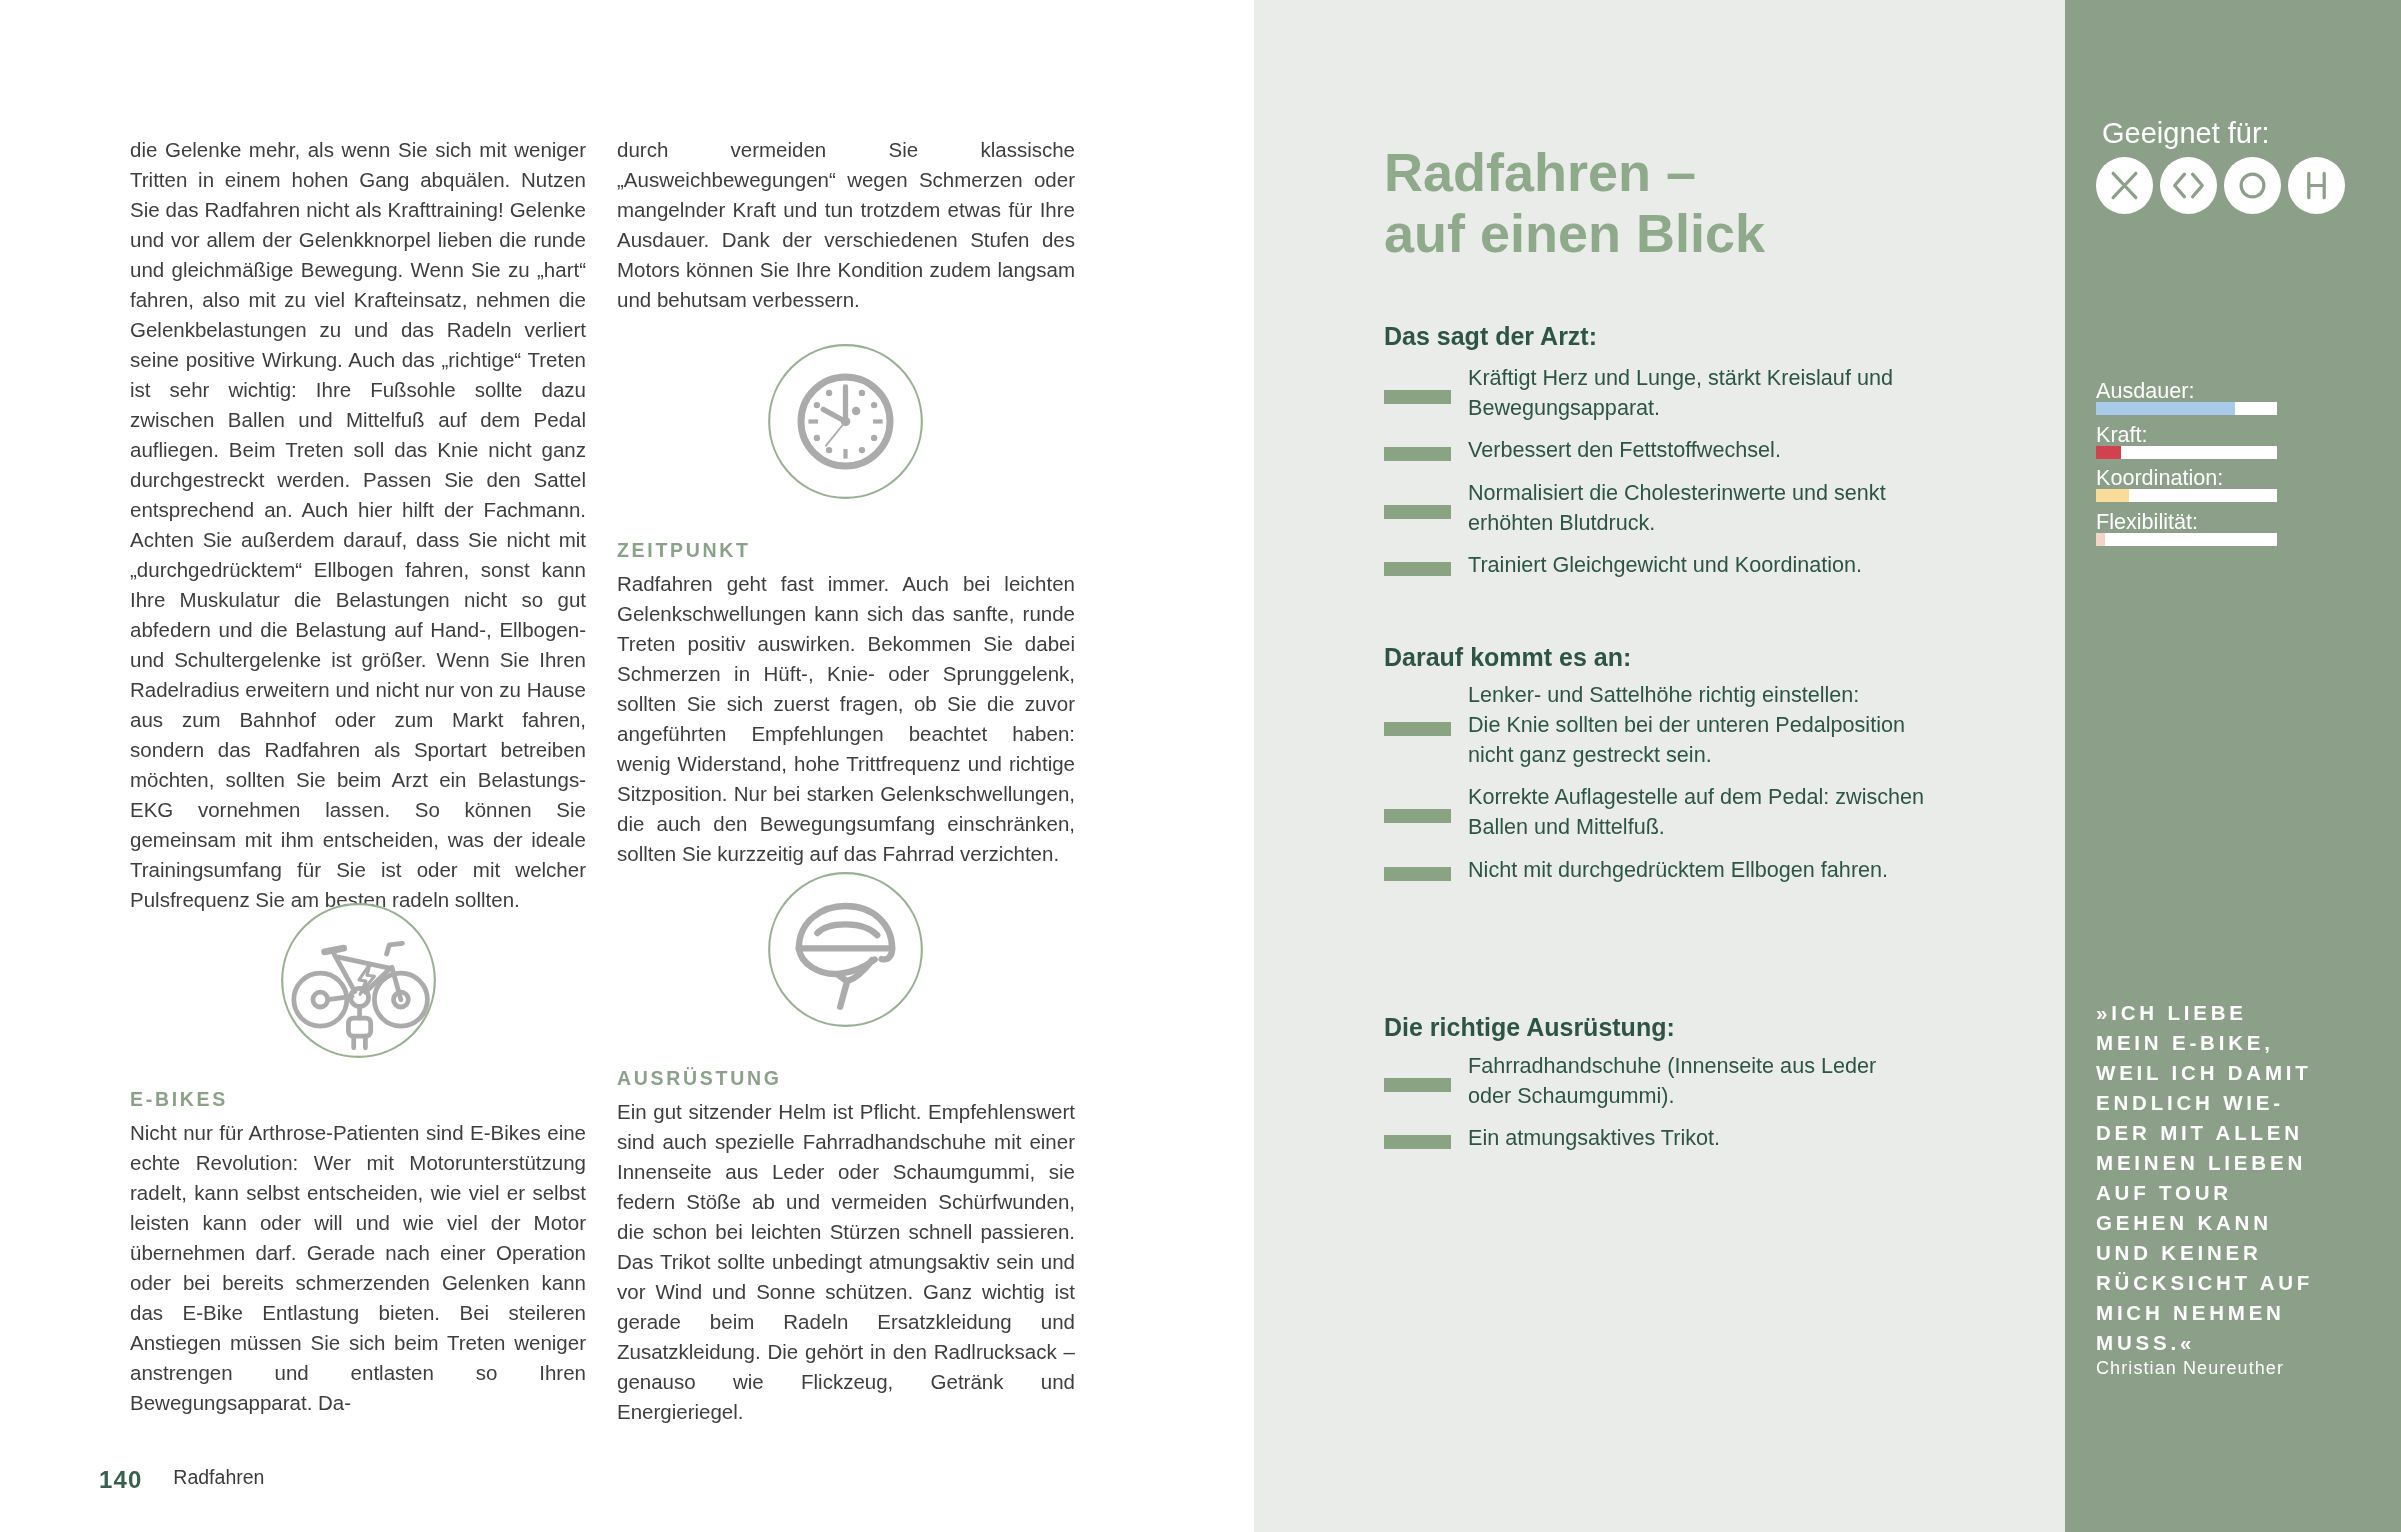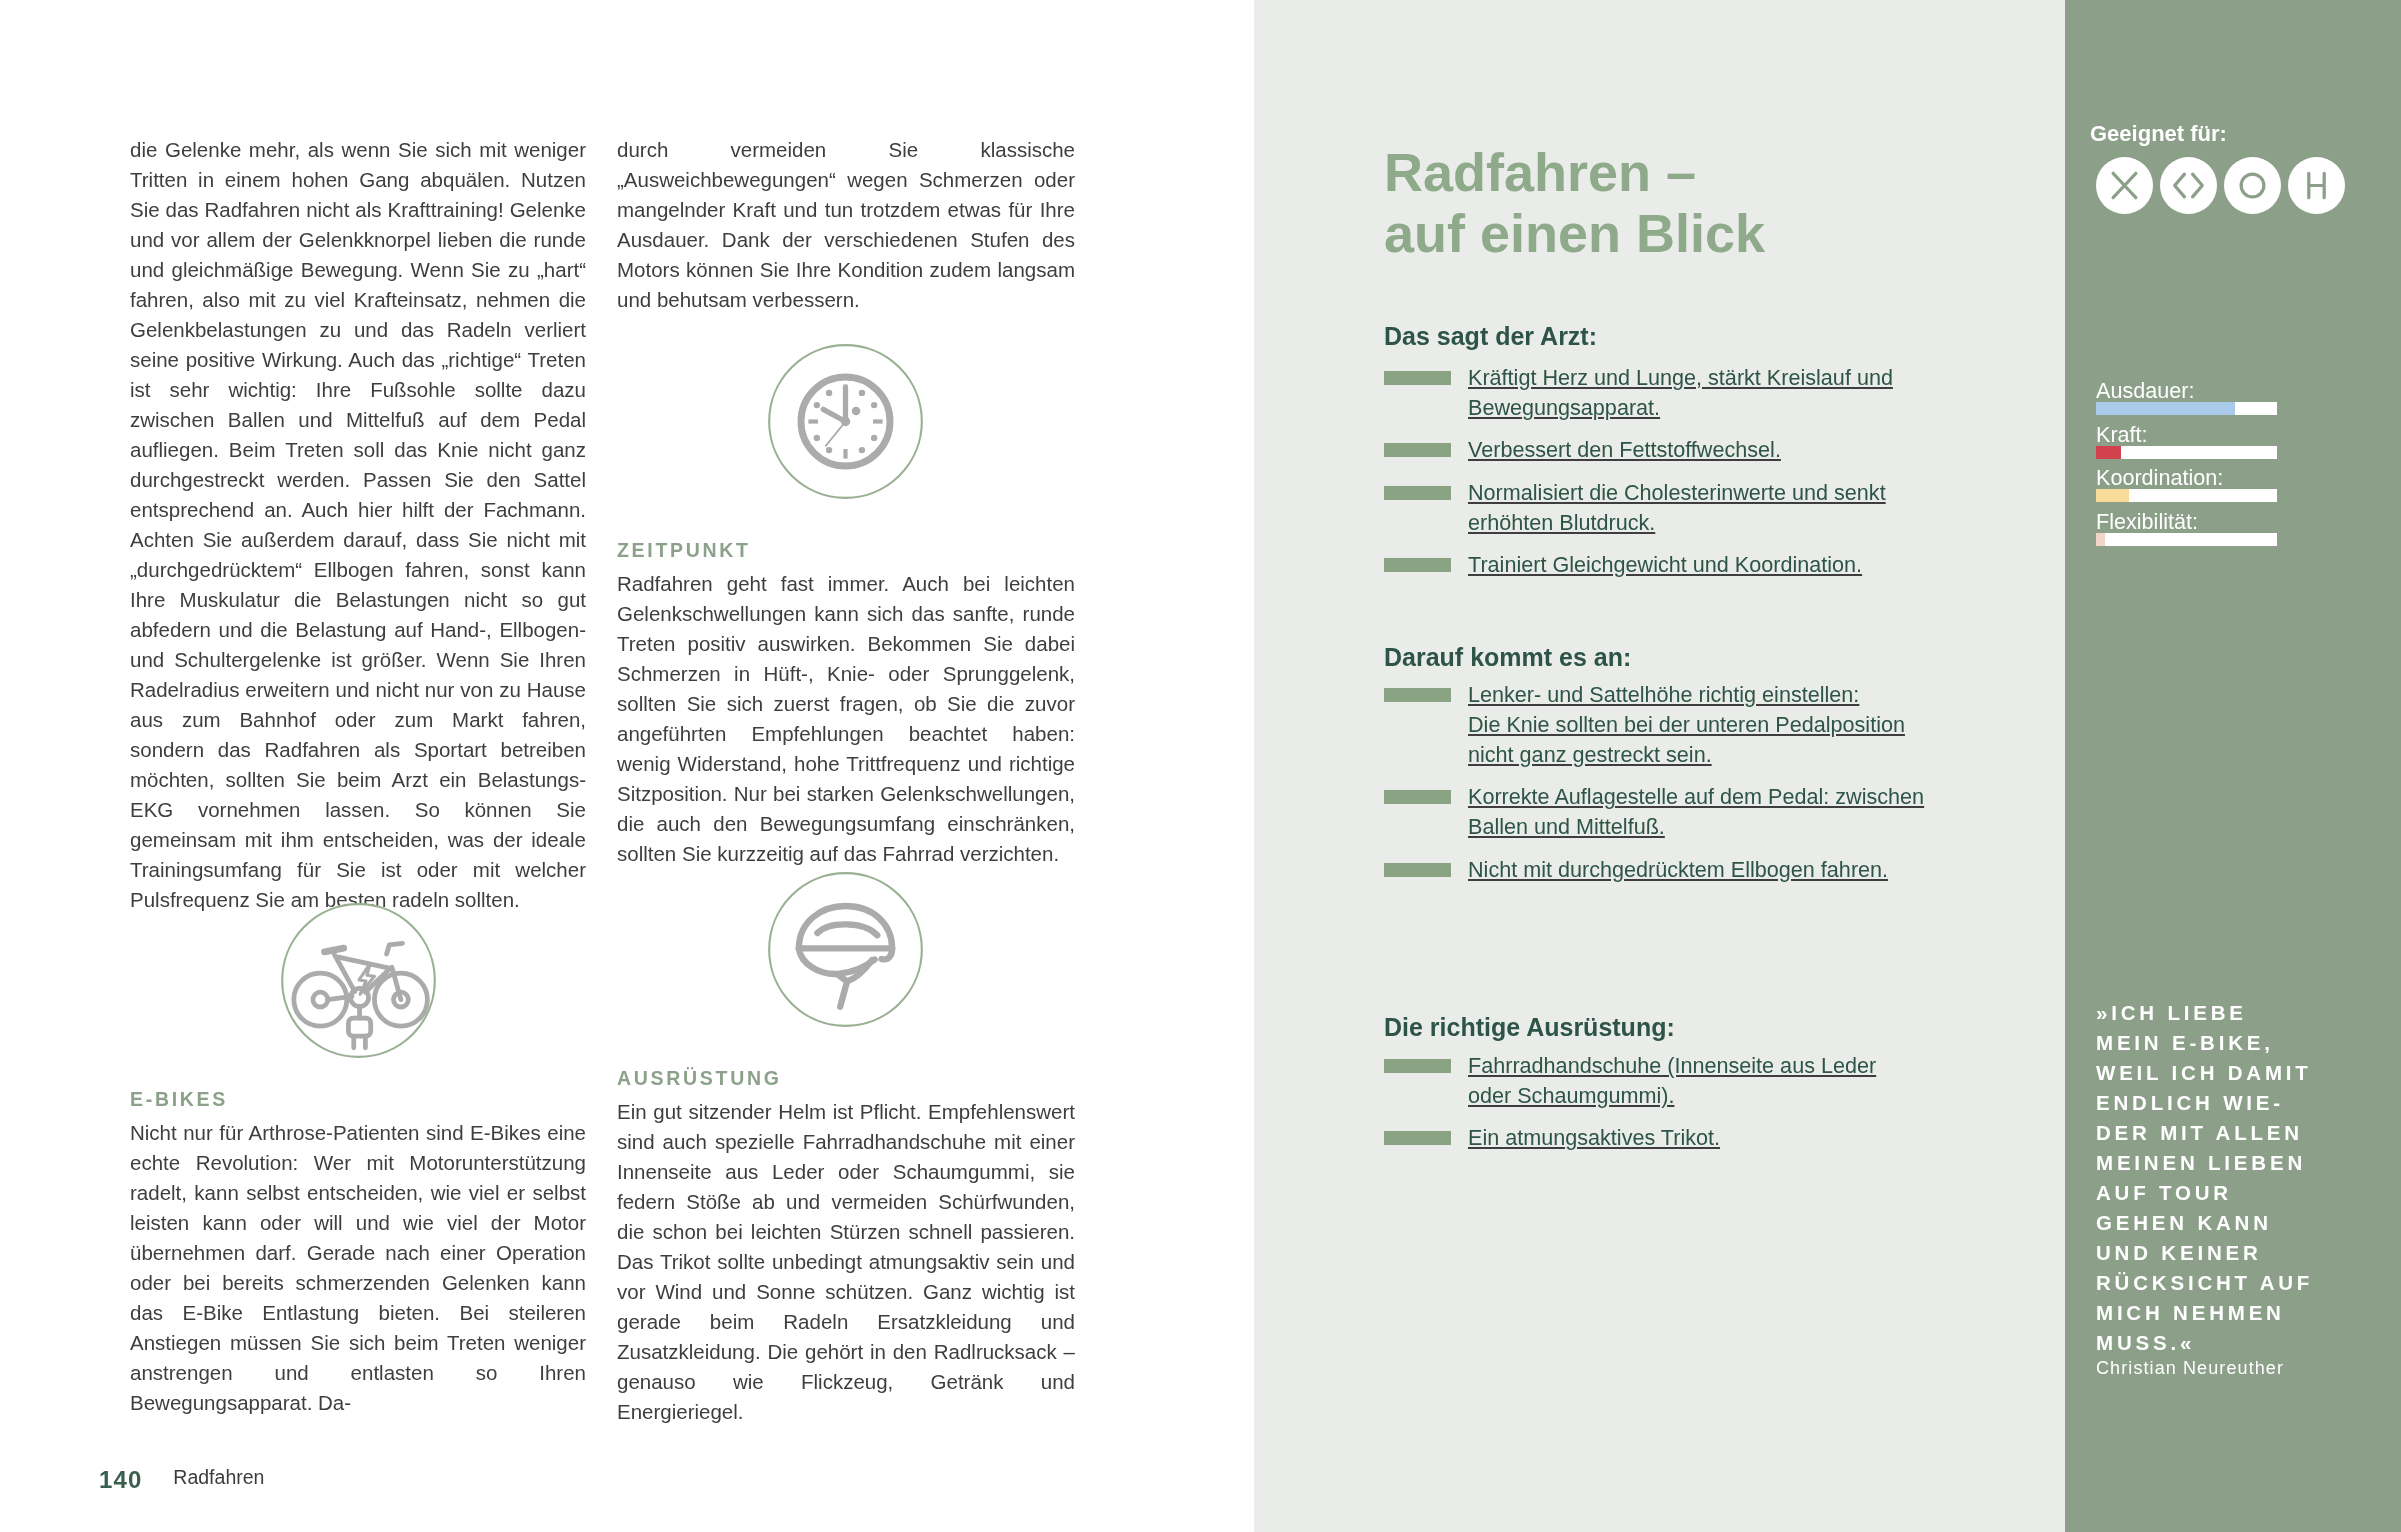--- a/index.html
+++ b/index.html
@@ -19,27 +19,27 @@
   .footer{position:absolute;left:99px;top:1466px;display:flex;align-items:flex-start;gap:31px;}
   .page-num{font-size:24px;font-weight:bold;color:#39604e;letter-spacing:1.1px;}
   .chapter{font-size:19.5px;color:#3c3c3c;}
 
   
   .page-right{position:absolute;left:1254px;top:0;width:867px;height:1533px;background:#e9ece8;}
   .rp-title{position:absolute;left:130px;top:142px;font-size:54px;line-height:61px;
             font-weight:bold;color:#8fa98b;white-space:pre-line;letter-spacing:0px;}
   .rp-heading{position:absolute;left:130px;font-size:25px;line-height:30px;font-weight:bold;color:#2d5447;}
   .rp-list{position:absolute;left:130px;width:627px;}
-  .rp-item{display:flex;align-items:flex-start;margin-bottom:12.4px;text-decoration:underline;}
+  .rp-item{display:flex;align-items:center;margin-bottom:12.4px;}
   .bullet-bar{flex:0 0 67px;height:14px;margin-top:8px;background:#8aa383;}
   .rp-item-text{margin-left:17px;font-size:21.6px;line-height:30px;color:#2d5447;white-space:pre-line;}
 
   
   .sidebar{position:absolute;left:2065px;top:0;width:337px;height:1533px;background:#8ca089;color:#fff;}
-  .sb-label{position:absolute;left:25px;top:120px;font-size:22px;line-height:27px;color:#fff;font-weight:bold;}
+  .sb-label{position:absolute;left:37px;top:120px;font-size:29px;line-height:27px;color:#fff;}
   .sb-icons{position:absolute;left:31px;top:157px;display:flex;gap:7px;}
   .sb-circle{width:57px;height:57px;border-radius:50%;background:#fff;display:flex;
              align-items:center;justify-content:center;}
   .sb-ratings{position:absolute;left:31px;top:379px;width:181px;}
   .rating-label{font-size:21.6px;line-height:23px;color:#fff;}
   .rating-track{width:181px;height:13px;background:#ffffff;margin-bottom:7.6px;position:relative;}
   .rating-fill{height:100%;}
   .sb-quote{position:absolute;left:31px;top:998px;width:303px;font-size:20.5px;line-height:30px;
             font-weight:bold;letter-spacing:3.8px;color:#fff;white-space:pre-line;}
   .sb-author{position:absolute;left:31px;top:1358px;font-size:18px;letter-spacing:1.1px;color:#fff;}

